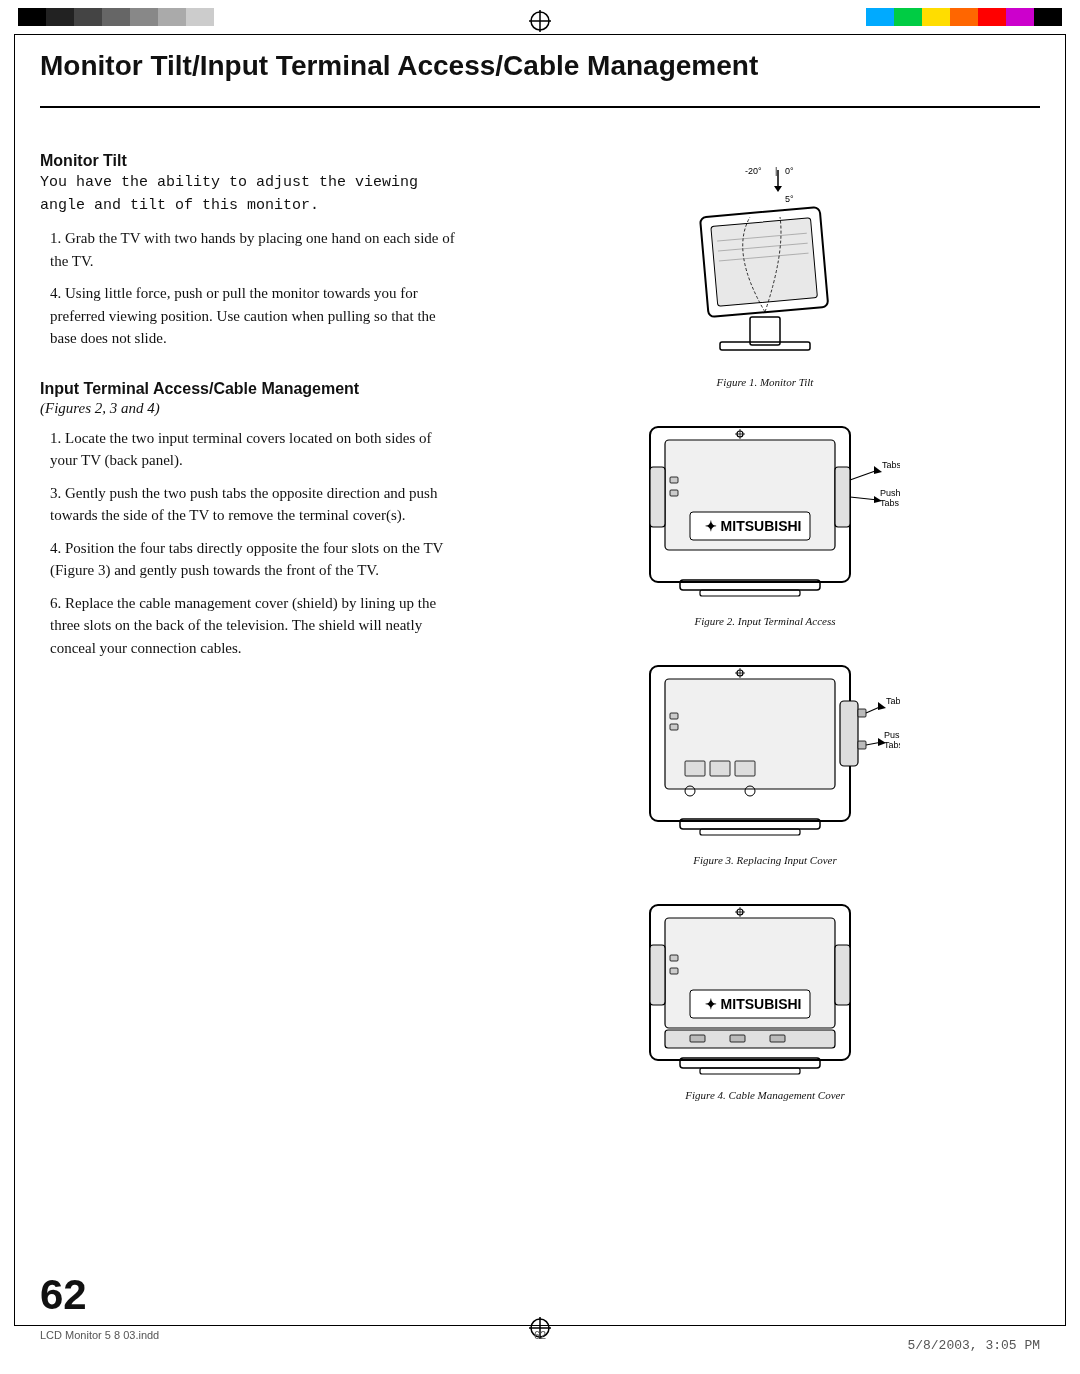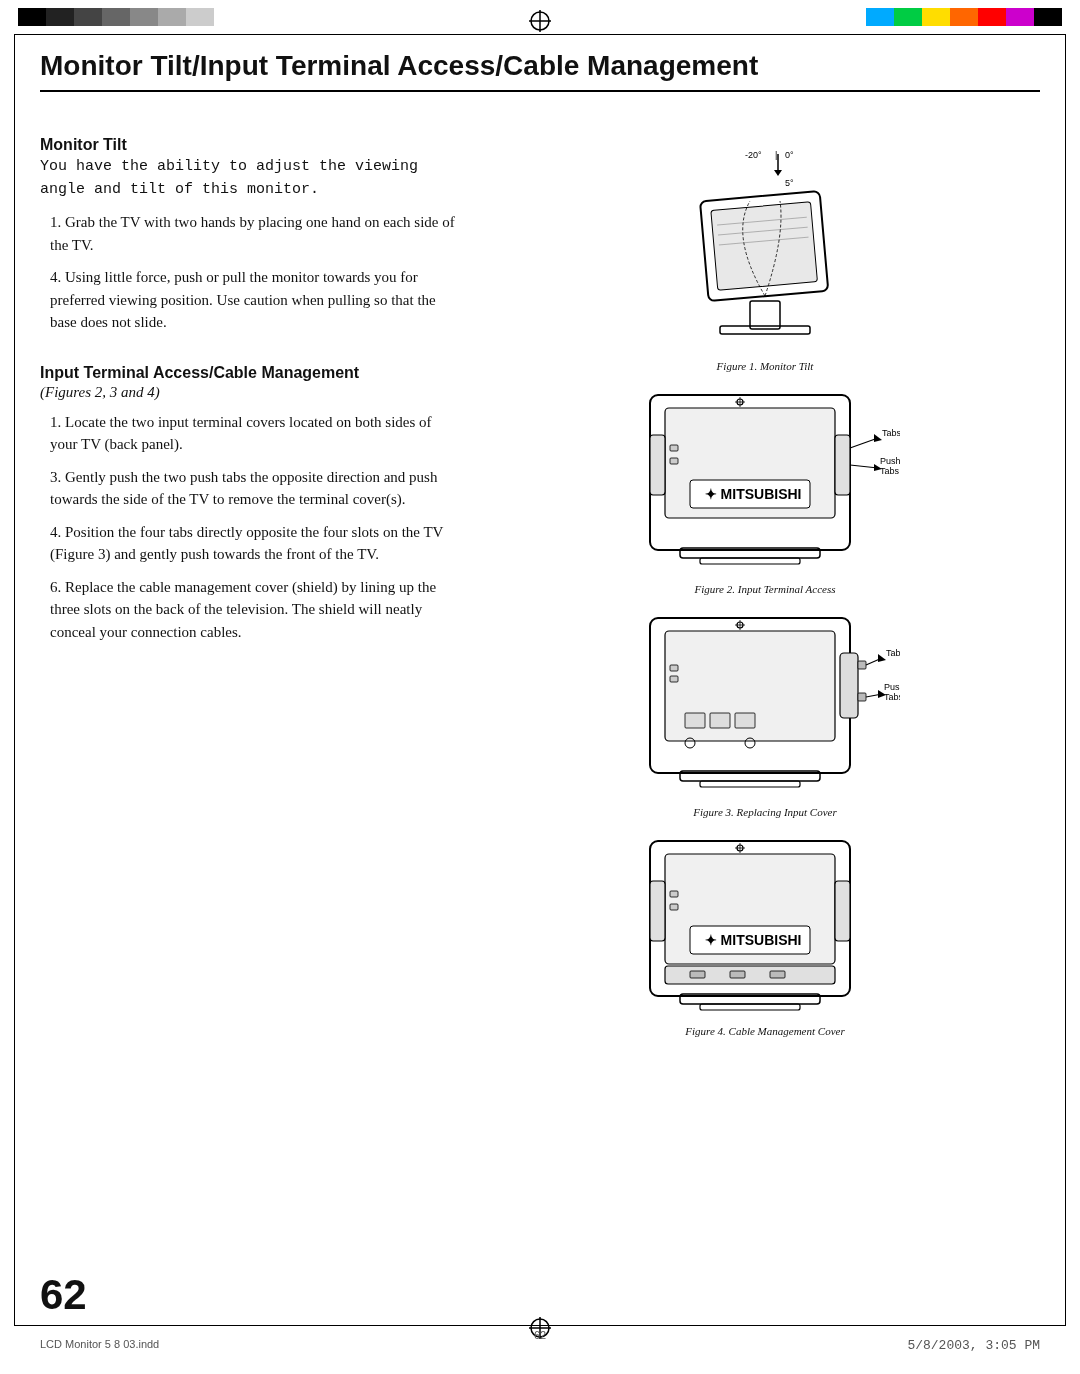--- a/index.html
+++ b/index.html
@@ -99,21 +99,21 @@
       left: 40px;
       right: 40px;
       bottom: 60px;
     }
 
     
     .page-title {
       font-size: 28px;
       font-weight: bold;
       border-bottom: 2px solid #000;
-      padding-bottom: 8px;
+      padding-bottom: 24px;
       margin-bottom: 4px;
       font-family: Arial, sans-serif;
     }
 
     
     .two-col {
       display: flex;
       gap: 30px;
       align-items: flex-start;
       margin-top: 44px;
@@ -122,21 +122,21 @@
     .left-col {
       width: 420px;
       flex-shrink: 0;
     }
 
     .right-col {
       flex: 1;
       display: flex;
       flex-direction: column;
       align-items: center;
-      gap: 0;
+      gap: 16px;
     }
 
     
     .section-heading {
       font-weight: bold;
       font-size: 16px;
       font-family: Arial, sans-serif;
       margin-bottom: 2px;
     }
     .section-subheading {
@@ -190,21 +190,21 @@
       bottom: 55px;
       left: 40px;
       font-size: 42px;
       font-weight: bold;
       font-family: Arial, sans-serif;
     }
 
     
     .footer-left {
       position: absolute;
-      bottom: 24px;
+      bottom: 33px;
       left: 40px;
       font-size: 11px;
       color: #555;
       font-family: Arial, sans-serif;
     }
     .footer-center {
       position: absolute;
       bottom: 33px;
       left: 50%;
       transform: translateX(-50%);

